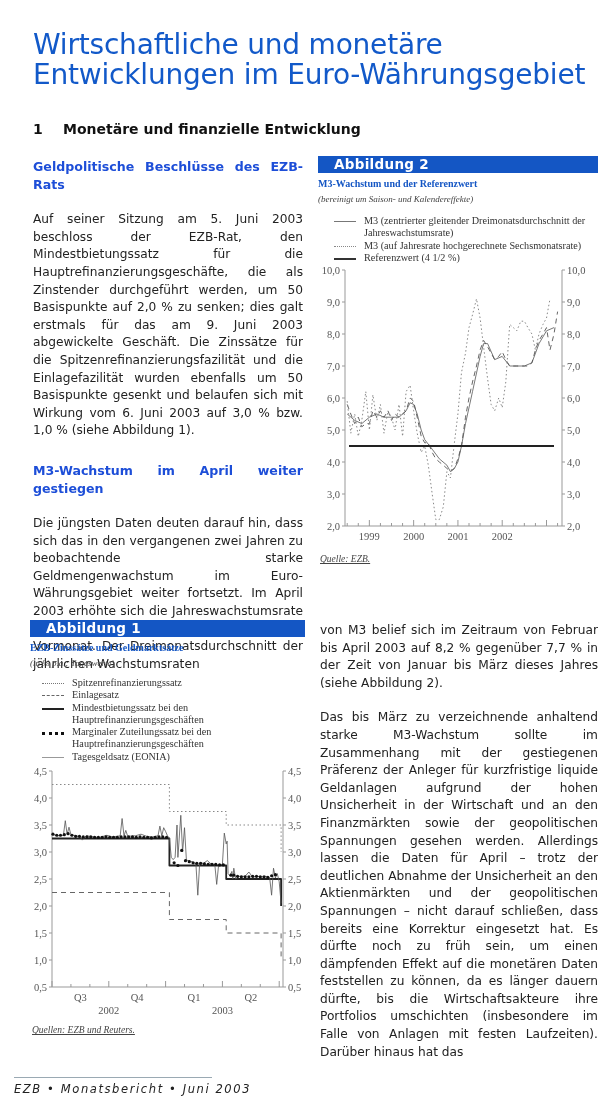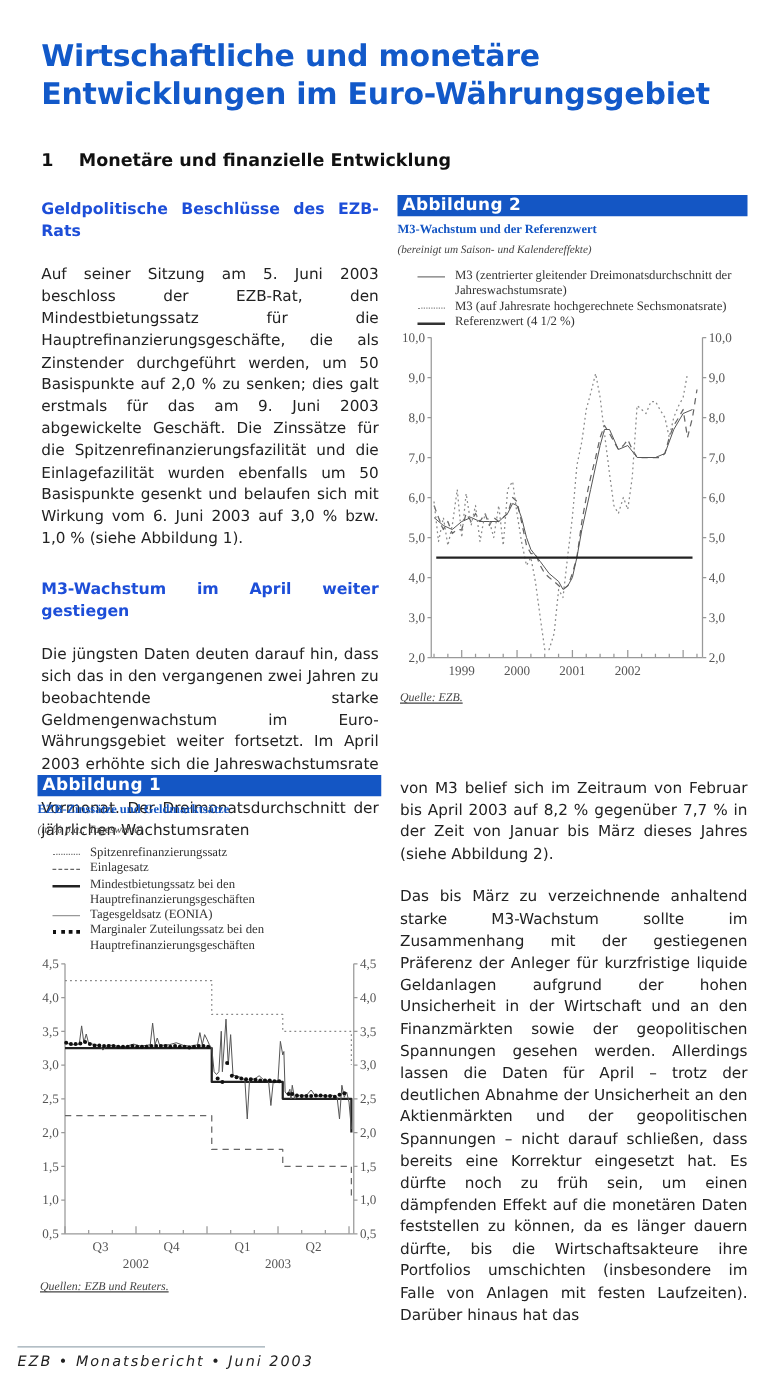--- a/index.html
+++ b/index.html
@@ -1,26 +1,26 @@
 <!DOCTYPE html>
 <html><head>
 <meta charset="utf-8">
 <style>
   html,body{margin:0;padding:0;background:#fff;}
   body{width:615px;height:1106px;position:relative;overflow:hidden;font-family:"DejaVu Sans",sans-serif;color:#1a1a1a;}
   .abs{position:absolute;}
-  .title{left:33px;top:30px;width:570px;color:#1259c9;font-family:"DejaVu Sans",sans-serif;font-weight:bold;font-size:24px;line-height:30px;letter-spacing:-0.2px;}
+  .title{left:33px;top:30px;width:570px;color:#1259c9;font-family:"DejaVu Sans",sans-serif;font-weight:normal;font-size:28px;line-height:30px;letter-spacing:-0.2px;}
   .section{left:33px;top:121px;font-size:14px;font-weight:bold;color:#111;}
   .section .num{display:inline-block;width:30px;}
   .col{font-family:"DejaVu Sans",sans-serif;font-size:12.2px;line-height:17.6px;color:#222;text-align:justify;}
   .col p{margin:0 0 17px 0;}
   .col h3{margin:0 0 18px 0;font-size:12.6px;font-weight:bold;line-height:17.6px;color:#1d4ed8;}
   .left{left:33px;top:158px;width:270px;}
   .right-top{left:320px;top:622px;width:278px;}
-  .fig-bar{background:#1456c4;color:#fff;font-weight:bold;font-size:13.5px;height:17px;line-height:17px;padding-left:4px;font-family:"DejaVu Sans",sans-serif;letter-spacing:0.3px;}
+  .fig-bar{background:#1456c4;color:#fff;font-weight:bold;font-size:13.5px;height:17px;line-height:17px;padding-left:16px;font-family:"DejaVu Sans",sans-serif;letter-spacing:0.3px;}
   .fig-title{color:#1456c4;font-family:"Liberation Serif",serif;font-weight:bold;font-size:10px;line-height:19px;margin-top:1px;}
   .fig-sub{font-family:"Liberation Serif",serif;font-style:italic;font-size:9px;color:#444;line-height:12px;}
   .legend{font-family:"Liberation Serif",serif;font-size:10.2px;color:#333;line-height:12.3px;}
   .legend .row{display:flex;align-items:flex-start;}
   .legend .sw{width:26px;flex:0 0 26px;height:12px;position:relative;margin-right:6px;}
   .legend .sw span{position:absolute;left:2px;right:2px;top:6px;}
   .source{font-family:"Liberation Serif",serif;font-style:italic;font-size:9.5px;color:#444;text-decoration:underline;}
   .footer-line{left:14px;top:1077px;width:198px;height:1px;background:#9aa9b3;}
   .footer{left:14px;top:1082px;font-family:"DejaVu Sans",sans-serif;font-style:italic;font-size:11.5px;letter-spacing:1.6px;color:#222;}
   svg text{font-family:"Liberation Serif",serif;}
@@ -163,29 +163,29 @@
         <span>Einlagesatz</span>
       </div>
     <div class="row">
         <div class="sw">
           <span style="border-top:2px solid #222"></span>
         </div>
         <span>Mindestbietungssatz bei den Hauptrefinanzierungsgeschäften</span>
       </div>
     <div class="row">
         <div class="sw">
+          <span style="border-top:3px dotted #111"></span>
+        </div>
+        <span>Marginaler Zuteilungssatz bei den Hauptrefinanzierungsgeschäften</span>
+      </div>
+    <div class="row">
+        <div class="sw">
           <span style="border-top:1px solid #999"></span>
         </div>
         <span>Tagesgeldsatz (EONIA)</span>
-      </div>
-    <div class="row">
-        <div class="sw">
-          <span style="border-top:3px dotted #111"></span>
-        </div>
-        <span>Marginaler Zuteilungssatz bei den Hauptrefinanzierungsgeschäften</span>
       </div>
   </div>
   <svg id="chart1" width="275" height="262" style="display:block;margin-top:0px;">
       <line x1="22" y1="8" x2="22" y2="224" stroke="#999" stroke-width="1"></line>
       <line x1="253" y1="8" x2="253" y2="224" stroke="#999" stroke-width="1"></line>
       <line x1="22" y1="224" x2="253" y2="224" stroke="#999" stroke-width="1"></line>
       <line x1="19" y1="224" x2="22" y2="224" stroke="#999" stroke-width="1"></line>
       <line x1="253" y1="224" x2="256" y2="224" stroke="#999" stroke-width="1"></line>
       <text x="17" y="227.5" text-anchor="end" font-size="10.5" fill="#555">0,5</text>
       <text x="258" y="227.5" text-anchor="start" font-size="10.5" fill="#555">0,5</text>

